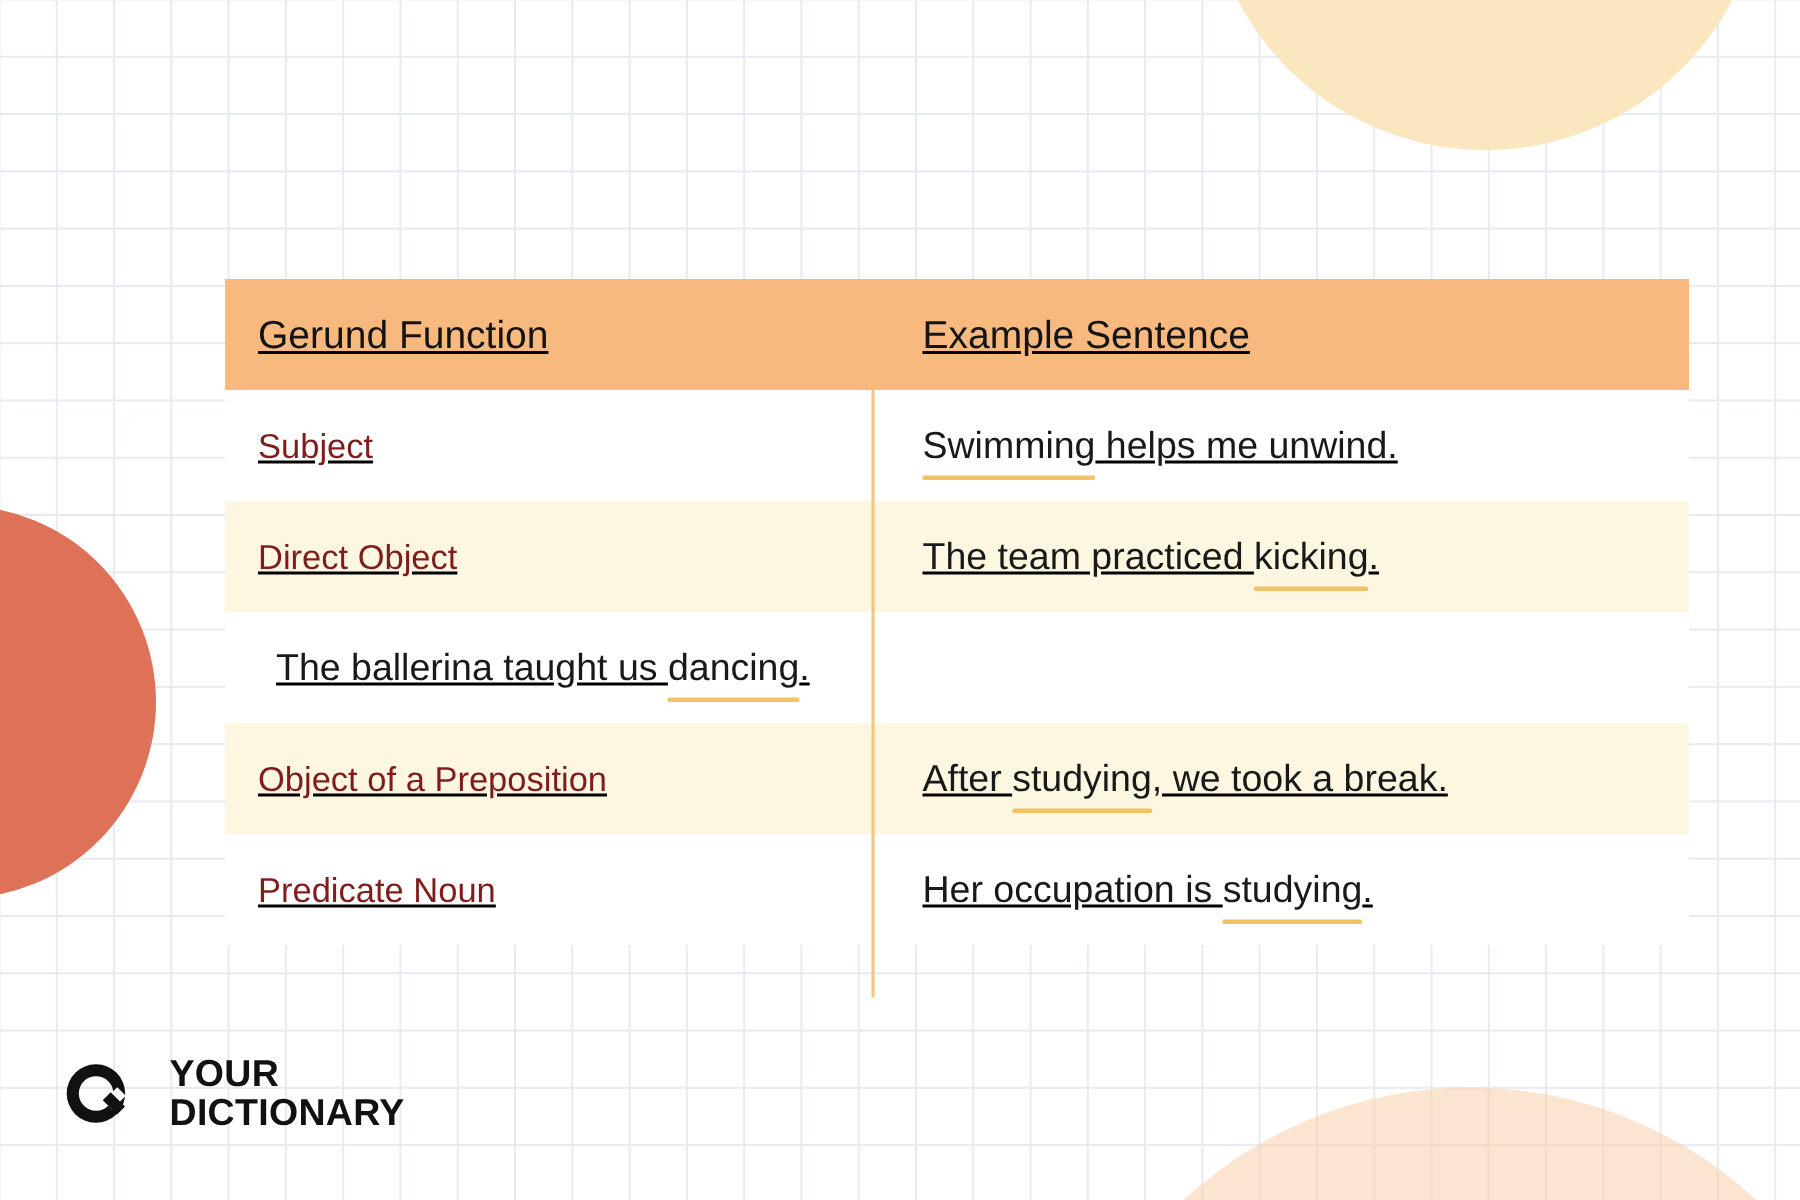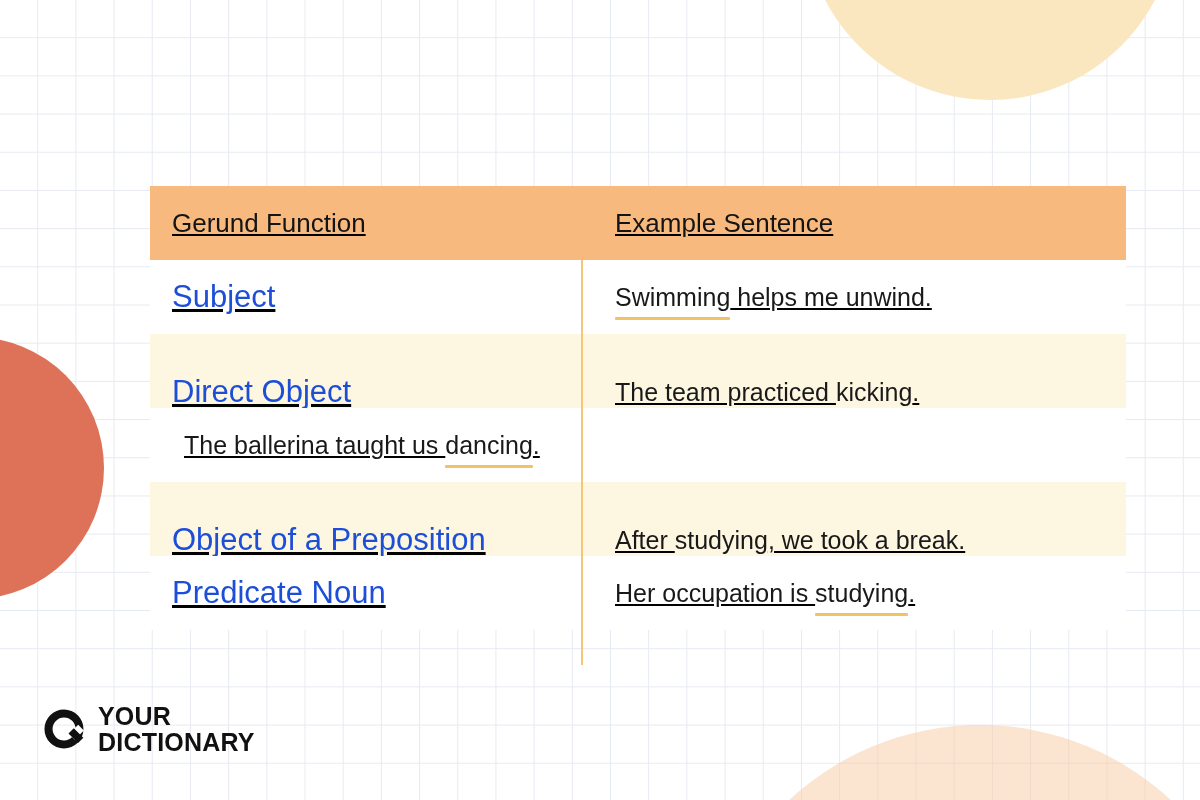--- a/index.html
+++ b/index.html
@@ -82,30 +82,30 @@
     display: flex;
     align-items: center;
     height: 74px;
     box-sizing: border-box;
     text-decoration: underline;
   }
   #table .row.header {
     height: 74px;
     background: #f8b97e;
   }
-  .row.shade { background: #fdf6e1; align-items: flex-end; }
+  .row.shade { background: #fdf6e1; }
   .row.plain { background: #ffffff; }
 
   .cell-fn {
     width: 431px;
     box-sizing: border-box;
     padding-left: 22px;
-    font-size: 31px;
+    font-size: 23px;
     line-height: 32px;
-    color: #1d4ed8;
+    color: #7f1d1d;
     font-weight: 400;
     white-space: nowrap;
   }
   .cell-ex {
     flex: 1;
     box-sizing: border-box;
     padding-left: 34px;
     font-size: 25px;
     line-height: 32px;
     color: #191919;
@@ -144,21 +144,21 @@
     background: #f5c579;
   }
 
   
   #logo {
     position: absolute;
     left: 42px;
     top: 703px;
     display: flex;
     align-items: center;
-    gap: 12px;
+    gap: 27px;
   }
   #logo-mark { display: block; }
   #logo-text {
     display: flex;
     flex-direction: column;
     justify-content: center;
   }
   #logo-text .line {
     font-size: 25px;
     line-height: 26px;

